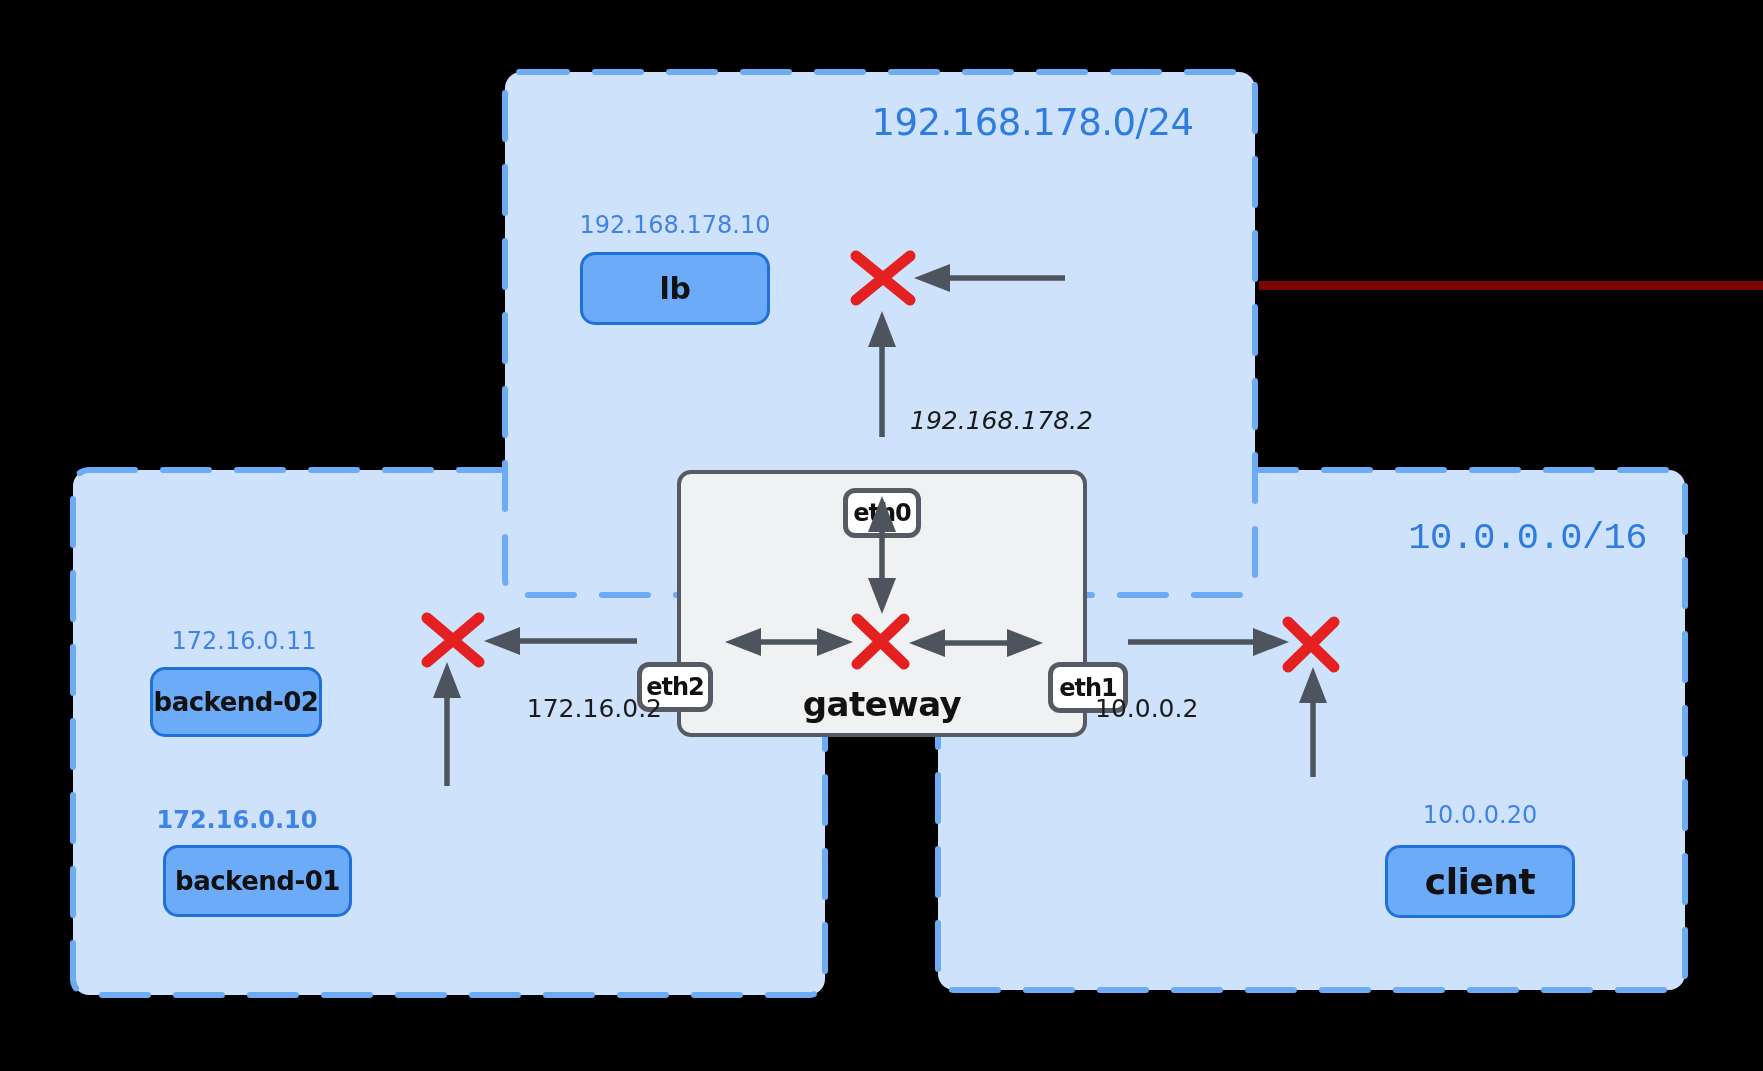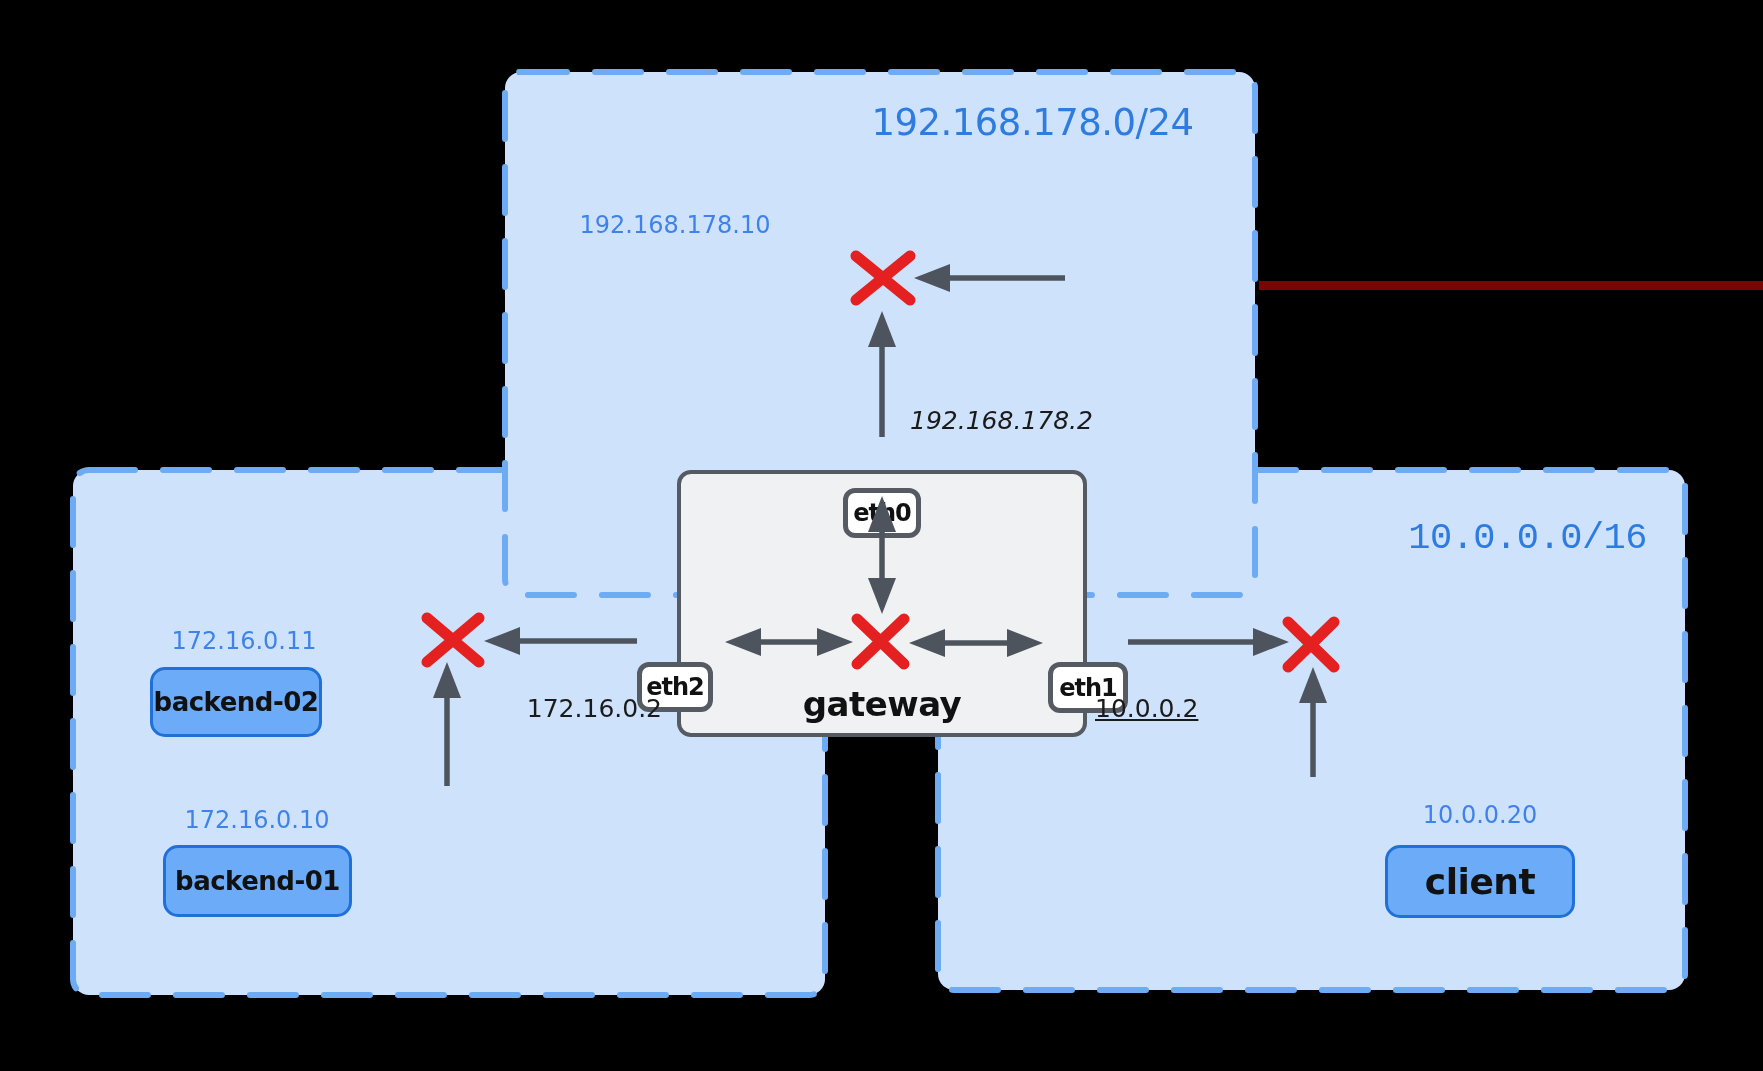--- a/index.html
+++ b/index.html
@@ -86,27 +86,30 @@
   </svg>
 
   <div class="abs subnet-title" style="left:850px;top:101px;width:365px;text-align:center;">192.168.178.0/24</div>
   <div class="abs subnet-title" style="left:1330px;top:516px;width:317px;text-align:right;font-family:Liberation Mono, monospace;">10.0.0.0/16</div>
 
   <div class="abs gateway-box" style="left:677px;top:470px;width:410px;height:267px;">
     <div class="gateway-label" style="top:210px;">gateway</div>
   </div>
 
   <div class="abs node-ip" style="left:560px;top:211px;width:230px;">192.168.178.10</div>
+  <div class="abs node-box" style="left:580px;top:252px;width:190px;height:73px;">
+    <span class="node-label" style="font-size:30px;">lb</span>
+  </div>
 
   <div class="abs node-ip" style="left:134px;top:627px;width:220px;">172.16.0.11</div>
   <div class="abs node-box" style="left:150px;top:667px;width:172px;height:70px;">
     <span class="node-label">backend-02</span>
   </div>
 
-  <div class="abs node-ip" style="left:147px;top:806px;width:220px;">172.16.0.10</div>
+  <div class="abs node-ip" style="left:127px;top:806px;width:220px;font-weight:bold;">172.16.0.10</div>
   <div class="abs node-box" style="left:163px;top:845px;width:189px;height:72px;">
     <span class="node-label">backend-01</span>
   </div>
 
   <div class="abs node-ip" style="left:1370px;top:801px;width:220px;">10.0.0.20</div>
   <div class="abs node-box" style="left:1385px;top:845px;width:190px;height:73px;">
     <span class="node-label" style="font-size:36px;">client</span>
   </div>
 
   <div class="abs eth-chip" style="left:843px;top:443px;width:78px;height:50px;">
@@ -114,21 +117,21 @@
   </div>
   <div class="abs eth-chip" style="left:637px;top:617px;width:76px;height:50px;">
     <span>eth2</span>
   </div>
   <div class="abs eth-chip" style="left:1048px;top:617px;width:80px;height:51px;">
     <span>eth1</span>
   </div>
 
   <div class="abs gw-ip" style="left:910px;top:406px;font-style:italic;">192.168.178.2</div>
   <div class="abs gw-ip" style="left:502px;top:694px;width:160px;text-align:right;">172.16.0.2</div>
-  <div class="abs gw-ip" style="left:1095px;top:694px;text-decoration:underline;">10.0.0.2</div>
+  <div class="abs gw-ip" style="left:1095px;top:694px;">10.0.0.2</div>
 
   <svg class="layer" width="1763" height="1071" viewBox="0 0 1763 1071">
 
     <g>
       <path class="arrow-shaft" d="M1065 278 L948 278"></path>
       <polygon class="arrow-head" points="914,278 950,264 950,292"></polygon>
     </g>
 
     <g>
       <path class="arrow-shaft" d="M882 437 L882 346"></path>

